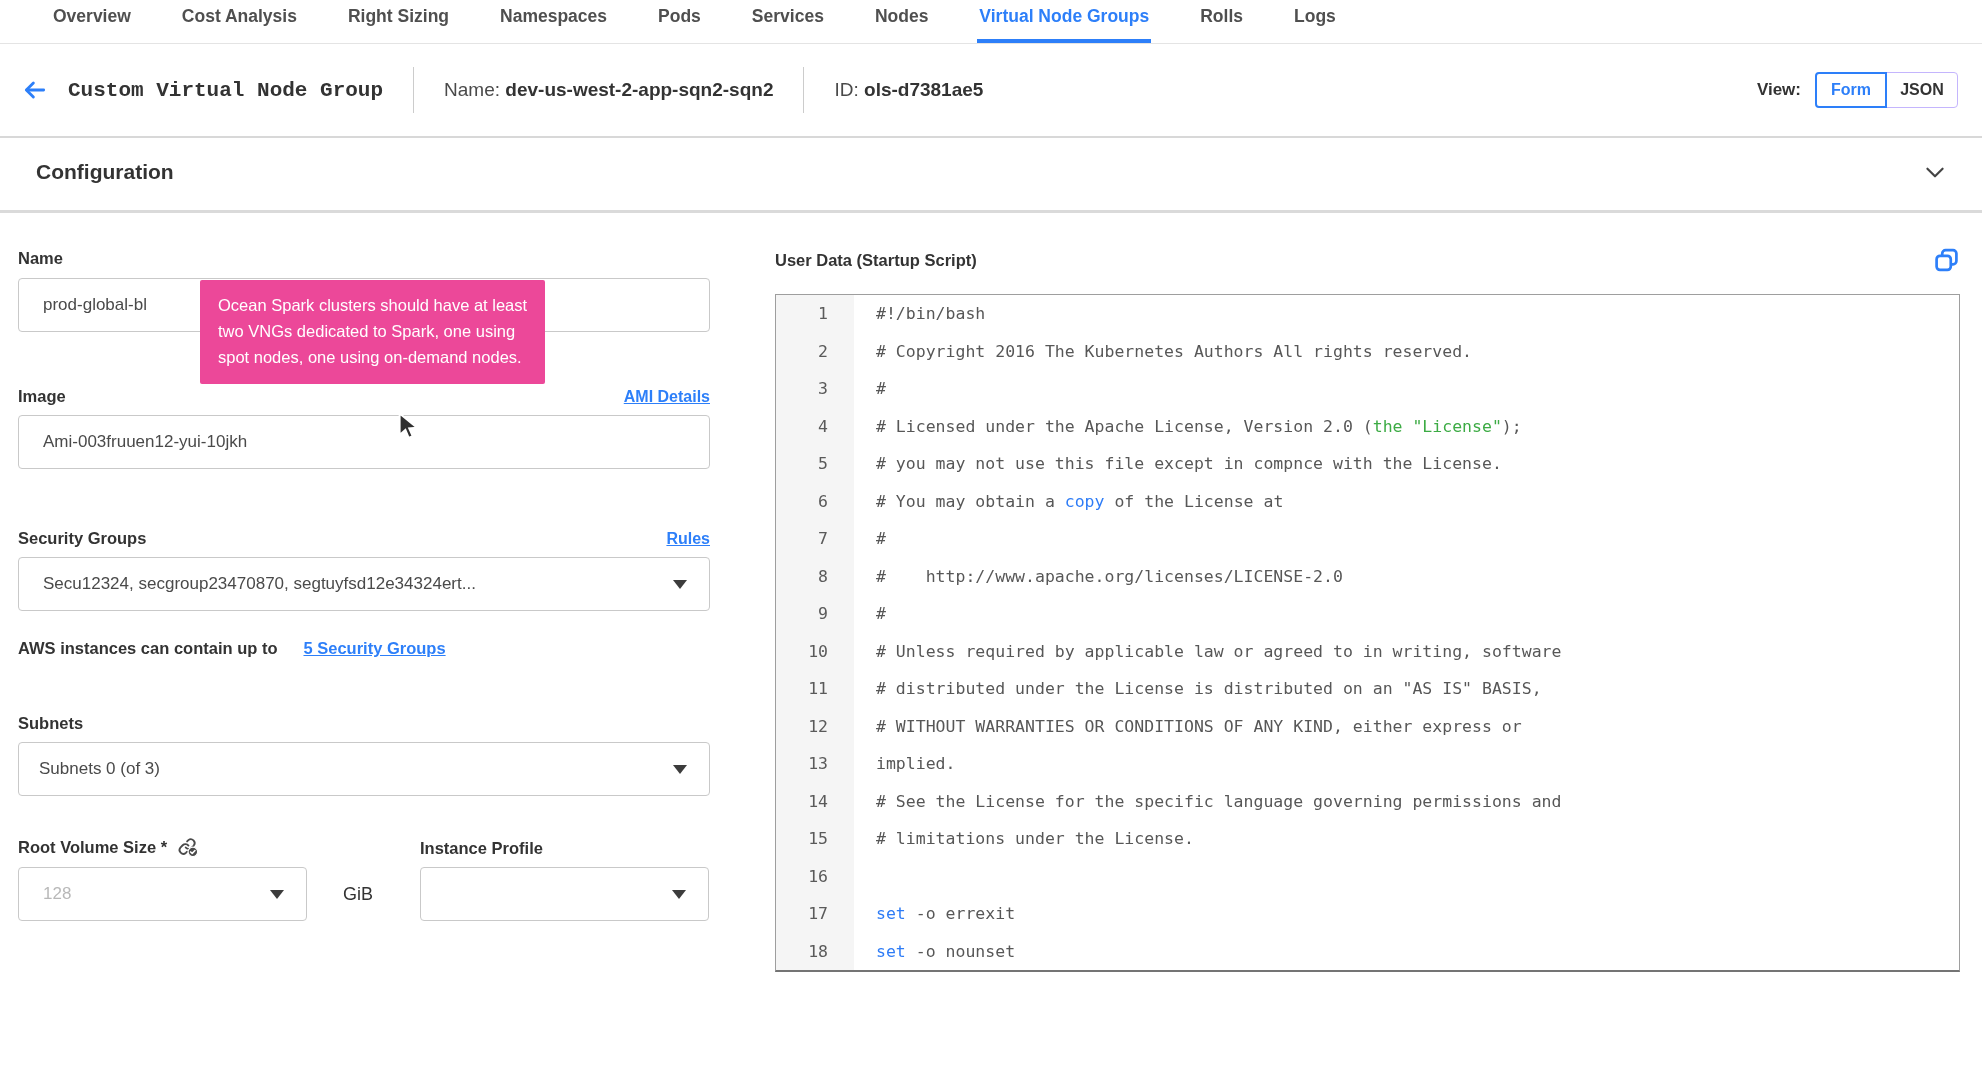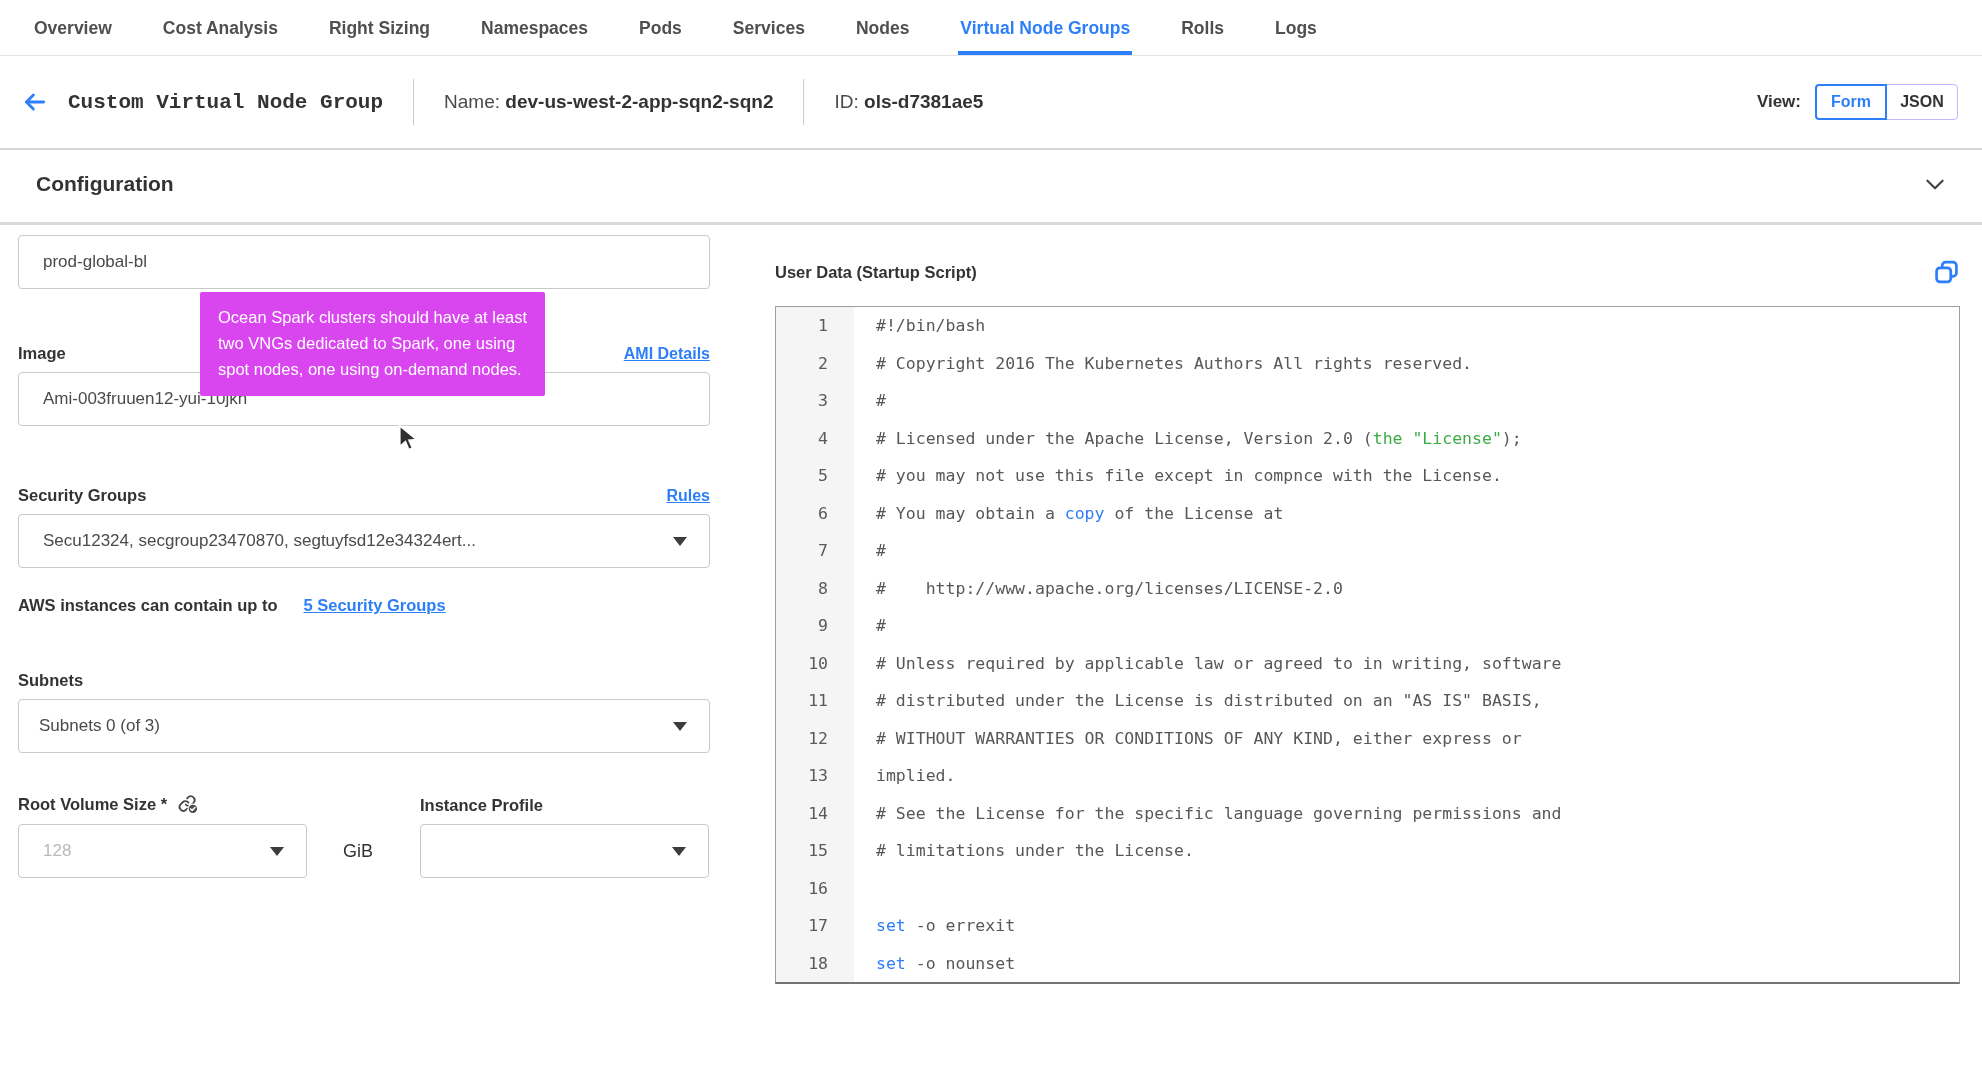--- a/index.html
+++ b/index.html
@@ -2,22 +2,22 @@
 <html><head>
 <meta charset="utf-8">
 <style>
   * { box-sizing: border-box; }
   body {
     margin: 0; width: 1982px; height: 1090px; overflow: hidden;
     background: #fff; color: #333;
     font-family: "Liberation Sans", sans-serif;
   }
   
-  .tabbar { display: flex; align-items: flex-end; gap: 47px; padding-left: 32px;
-            height: 56px; border-bottom: 1px solid #e4e4e4; }
+  .tabbar { display: flex; align-items: flex-end; gap: 47px; padding-left: 51px;
+            height: 44px; border-bottom: 1px solid #e4e4e4; }
   .tab { font-size: 17.5px; font-weight: 600; color: #4f4f4f; padding: 0 2px 16px; cursor: pointer; white-space: nowrap; }
   .tab.active { color: #2d7ff9; border-bottom: 4px solid #2d7ff9; padding-bottom: 12px; }
   
   .header { display: flex; align-items: center; height: 92px; padding: 0 24px 0 20px; }
   .back-btn { border: none; background: none; padding: 0; margin-right: 18px; cursor: pointer; display: flex; }
   .hdr-title { font-size: 21px; font-weight: 700; color: #333; white-space: nowrap; font-family: Liberation Mono, monospace; }
   .hdr-divider { width: 1px; height: 46px; background: #ccc; margin: 0 30px; }
   .hdr-meta { font-size: 19px; color: #4a4a4a; white-space: nowrap; }
   .hdr-meta b { color: #333; font-weight: 600; }
   .spacer { flex: 1; }
@@ -65,21 +65,21 @@
              font-size: 16.5px; font-weight: 600; color: #333; }
   .subnets-label { margin-top: 56px; display: block; }
   .subnets-input { margin-top: 9px; padding-left: 20px; }
   .bottom-row { margin-top: 40px; display: flex; align-items: flex-end; }
   .col-narrow { width: 289px; flex: none; }
   .rvs-label { display: flex; align-items: center; gap: 10px; margin-bottom: 9px; }
   .gib { font-size: 18px; color: #333; margin-left: 36px; line-height: 54px; }
   .col-ip { margin-left: 47px; }
   .ip-label { display: block; margin-bottom: 9px; }
   
-  .tooltip { position: absolute; left: 182px; top: 67px; z-index: 5; background: #d946ef; color: #fff;
+  .tooltip { position: absolute; left: 182px; top: 67px; z-index: 5; background: #ec4899; color: #fff;
      font-size: 16.5px; line-height: 1.58; padding: 12px 18px 14px; border-radius: 2px; white-space: pre-line; }
   .cursor { position: absolute; left: 374px; top: 198px; z-index: 6; pointer-events: none; }
   
   .ud-title-row { margin-top: 34px; display: flex; justify-content: space-between; align-items: center; }
   .ud-title { font-size: 16.5px; font-weight: 600; color: #333; }
   .copy-btn { border: none; background: none; padding: 0; cursor: pointer; display: flex; }
   .editor { margin-top: 20px; border: 1px solid #9e9e9e; border-bottom: 2px solid #747474; }
   .code-line { display: flex; line-height: 37.5px; font-family: "DejaVu Sans Mono", monospace;
                font-size: 16.5px; color: #575757; }
   .gutter { flex: none; width: 78px; background: #f5f5f5; color: #5a5a5a; text-align: right;
@@ -136,20 +136,21 @@
         </svg>
     </span>
   </button>
 </div>
 <div class="rule-b"></div>
 
 <div class="content">
 
   <div class="left-col">
 
+    <div class="fld-label mt-name">Name</div>
     <input class="text-input name-input" value="prod-global-bl" style="">
 
     <div class="tooltip">Ocean Spark clusters should have at least
 two VNGs dedicated to Spark, one using
 spot nodes, one using on-demand nodes.</div>
     <span class="cursor">
       <svg width="30" height="32" viewBox="0 0 24 26">
           <path d="M6 2v17.5l4.7-4.2 2.7 6.5 3.2-1.4-2.8-6.3 6.4-.6z" fill="#2f2f2f" stroke="#fff" stroke-width="1.6"></path>
         </svg>
     </span>

